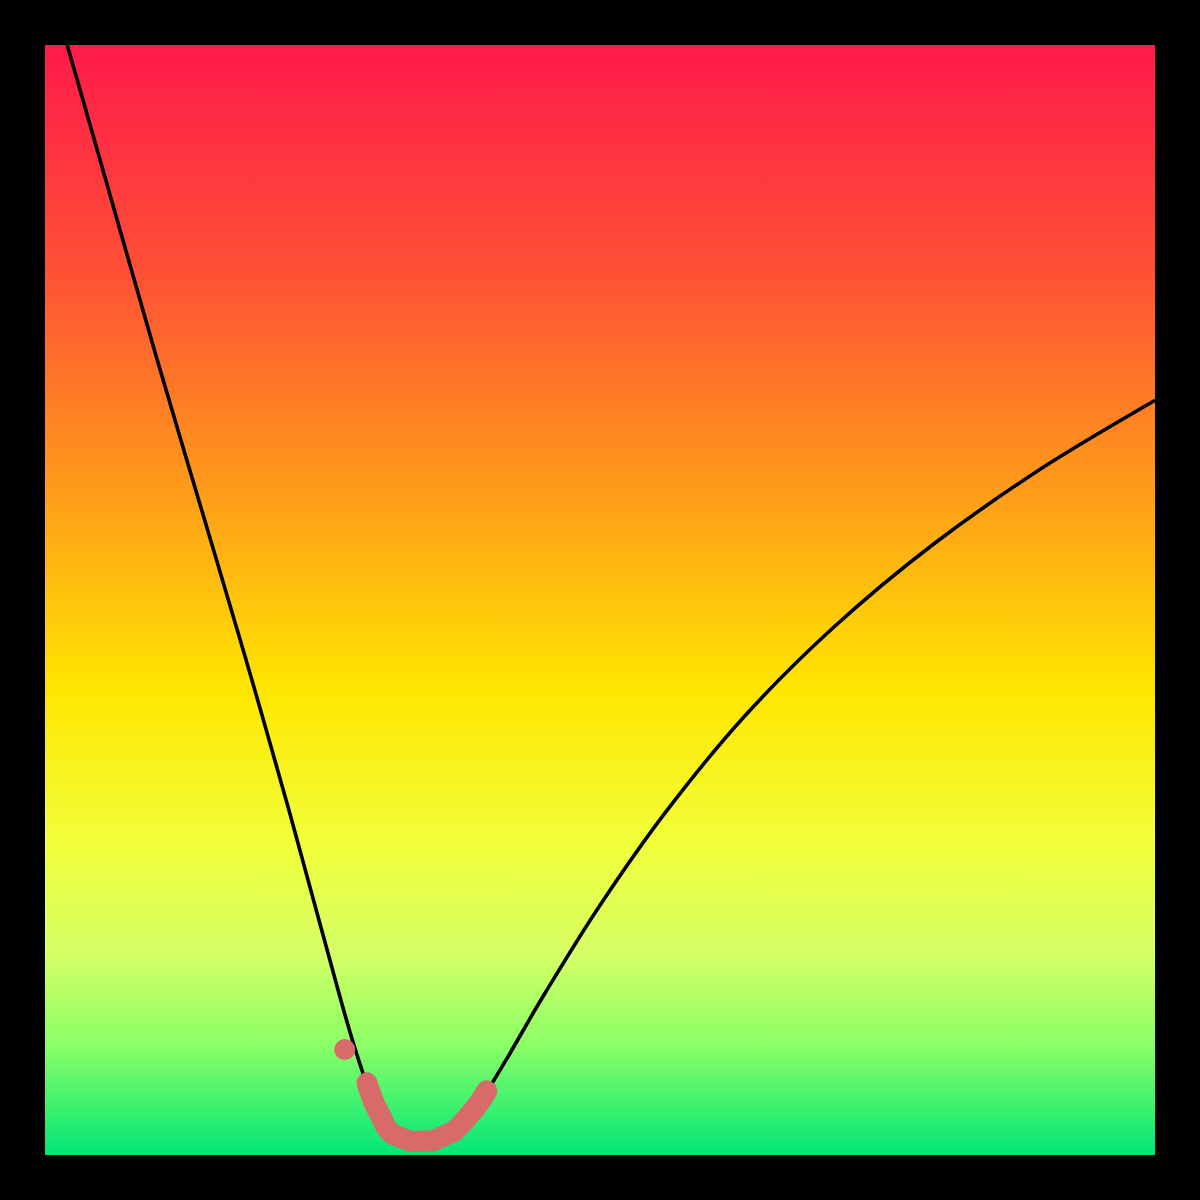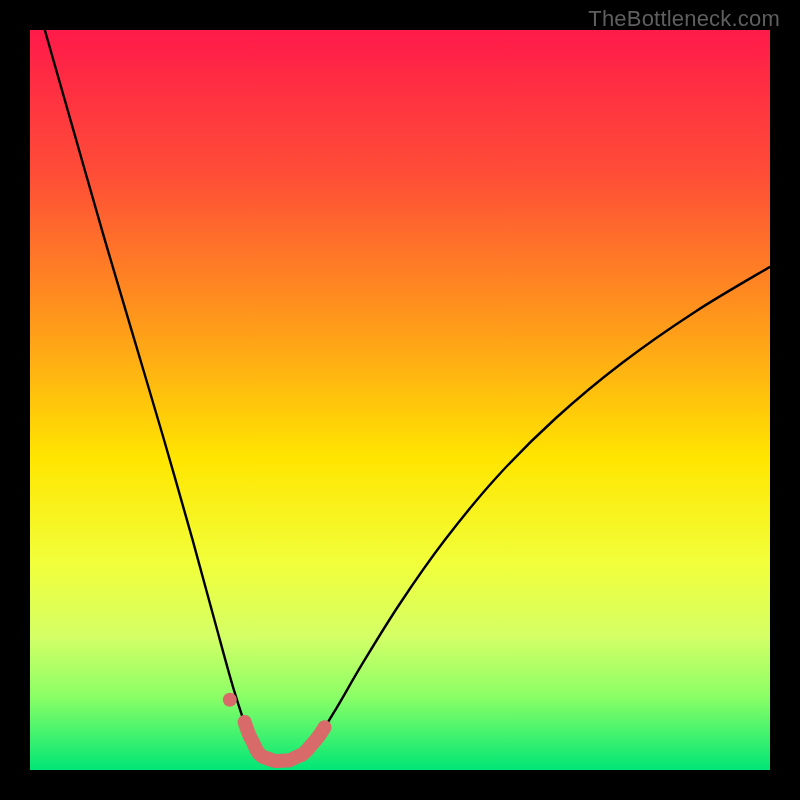--- a/index.html
+++ b/index.html
@@ -31,21 +31,20 @@
     font-size: 22px;
     font-weight: 500;
     letter-spacing: 0.2px;
   }
   svg { display: block; }
 </style>
 </head>
 <body>
 
 <div class="frame">
-  <div class="watermark">TheBottleneck.com</div>
 
   <div class="plot">
     <svg id="chart-svg" width="740" height="740" viewBox="0 0 740 740">
       <defs>
         <linearGradient id="bg-grad" x1="0" y1="0" x2="0" y2="1">
             <stop offset="0%" stop-color="#ff1a4a"></stop>
             <stop offset="20%" stop-color="#ff4f36"></stop>
             <stop offset="40%" stop-color="#ff9b1a"></stop>
             <stop offset="57.99999999999999%" stop-color="#ffe600"></stop>
             <stop offset="72%" stop-color="#f1ff3a"></stop>

